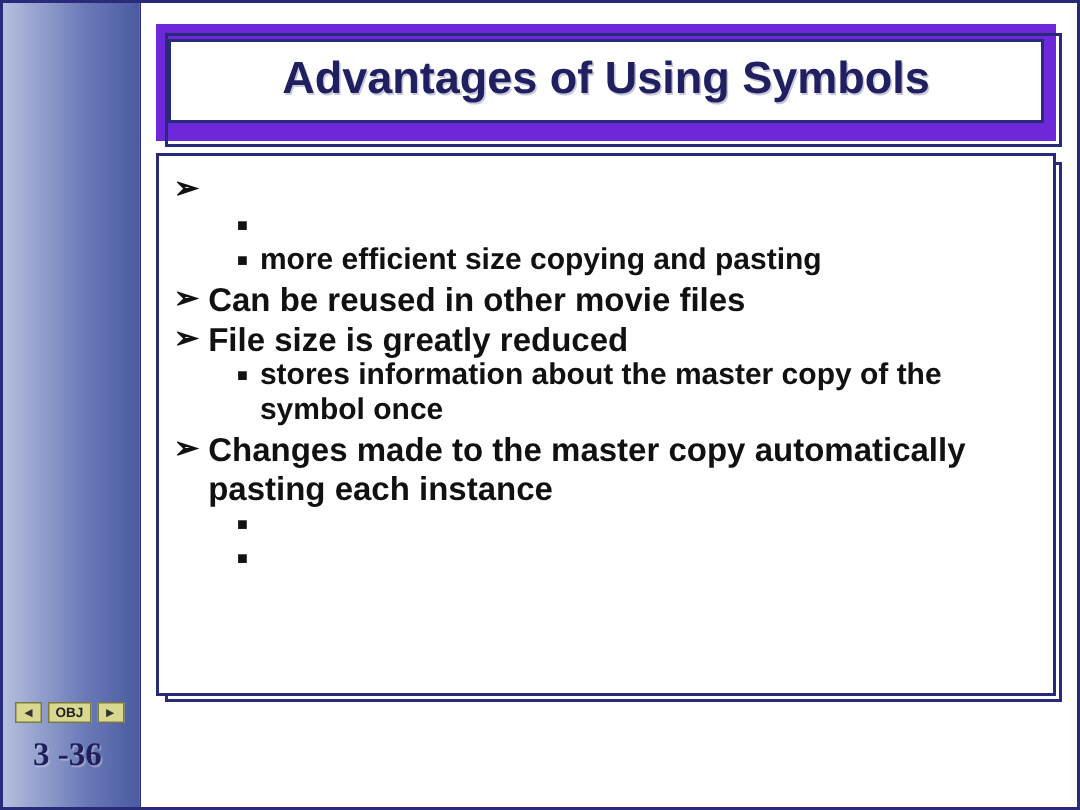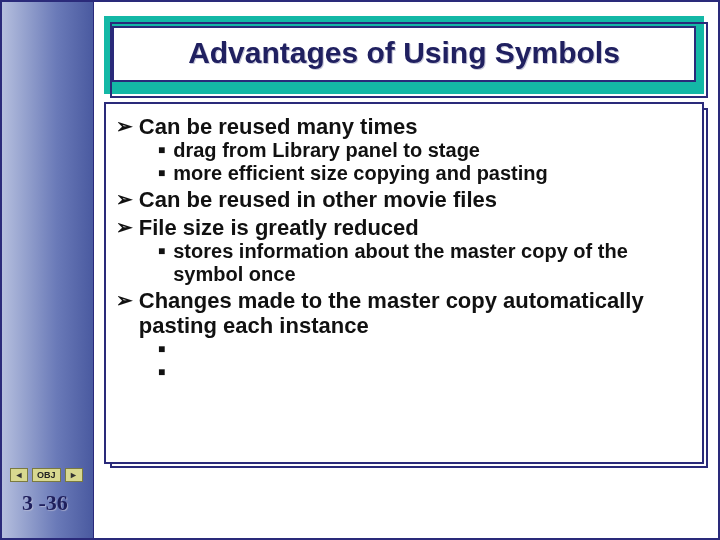--- a/index.html
+++ b/index.html
@@ -54,21 +54,21 @@
     font-family: "Times New Roman", serif;
     text-shadow: 1px 1px 1px rgba(200,200,220,0.6);
   }
   .main {
     flex: 1;
     position: relative;
     padding: 0;
   }
   .title-box {
     margin: 14px 14px 8px 10px;
-    background: #14b8a6;
+    background: #6d28d9;
     position: relative;
     padding: 10px 8px 12px 8px;
     text-align: center;
   }
   .title-box::before {
     content: "";
     position: absolute;
     top: 6px; right: -4px; bottom: -4px; left: 6px;
     border: 2px solid #2a2a7a;
     z-index: 0;
@@ -167,25 +167,23 @@
       <div class="title-inner">
         <div class="title-text">Advantages of Using Symbols</div>
       </div>
     </div>
 
     <div class="body-box">
       <div class="body-inner">
 
         <div class="lvl1">
           <span class="bullet">➢</span>
-          <span>Can be reused many times</span>
-        </div>
-        <div class="lvl2">
-          <span class="bullet">■</span>
-          <span>drag from Library panel to stage</span>
+        </div>
+        <div class="lvl2">
+          <span class="bullet">■</span>
         </div>
         <div class="lvl2">
           <span class="bullet">■</span>
           <span>more efficient size copying and pasting</span>
         </div>
 
         <div class="lvl1">
           <span class="bullet">➢</span>
           <span>Can be reused in other movie files</span>
         </div>

